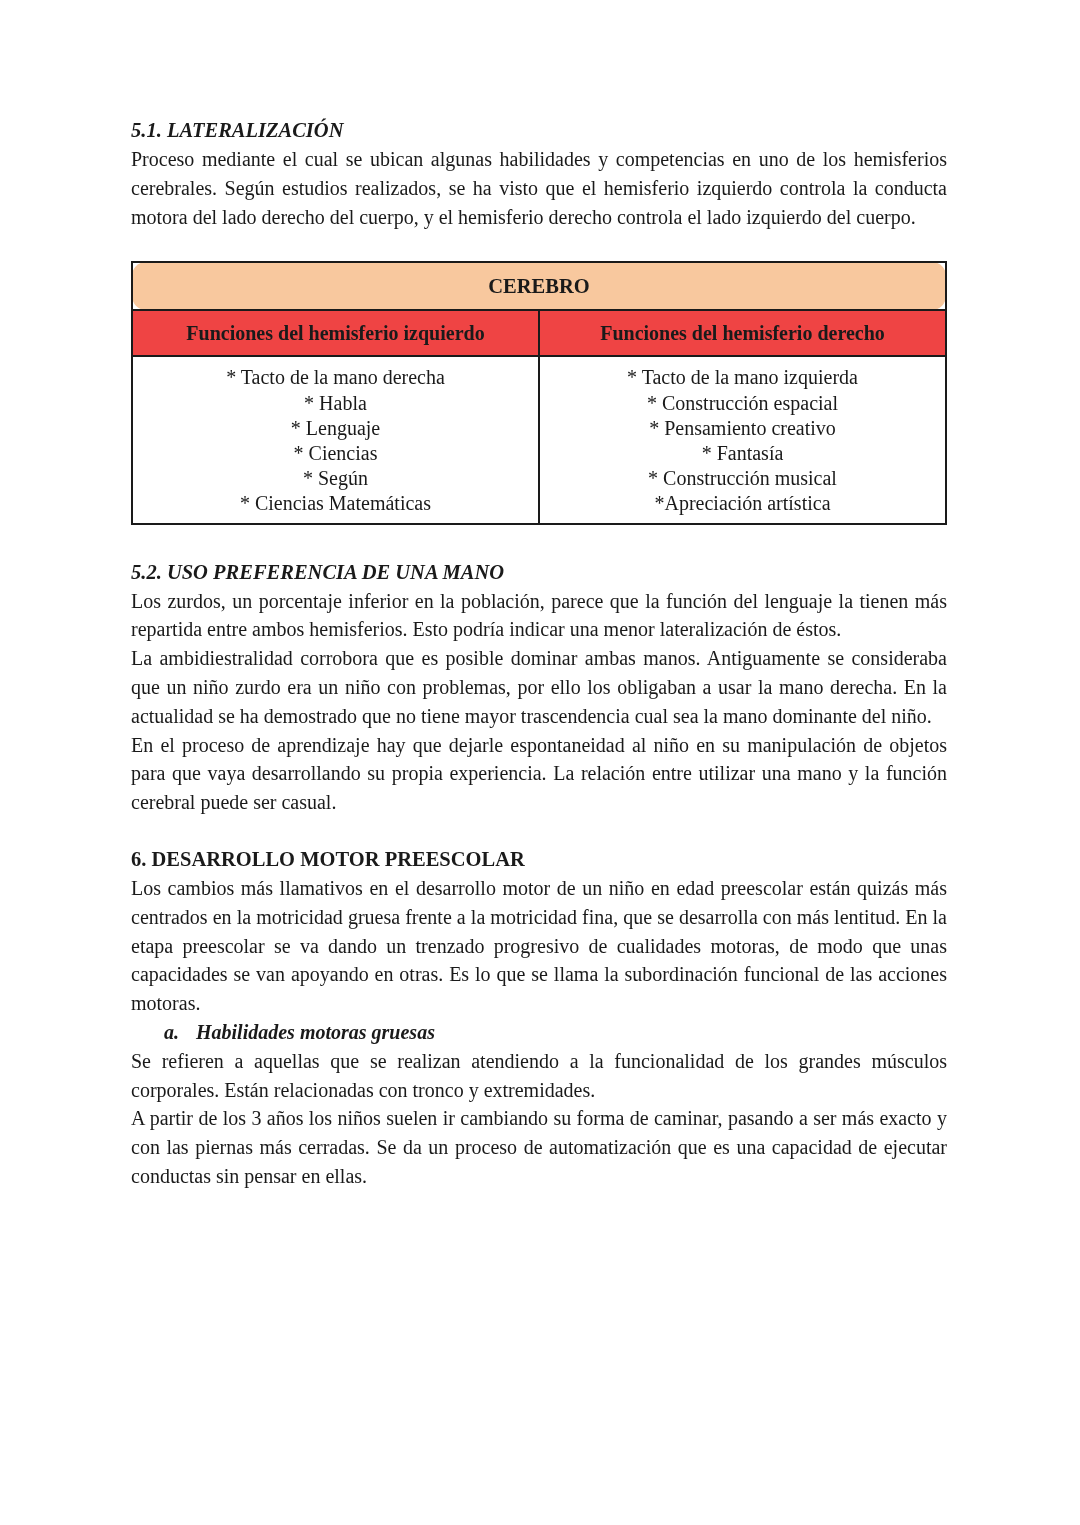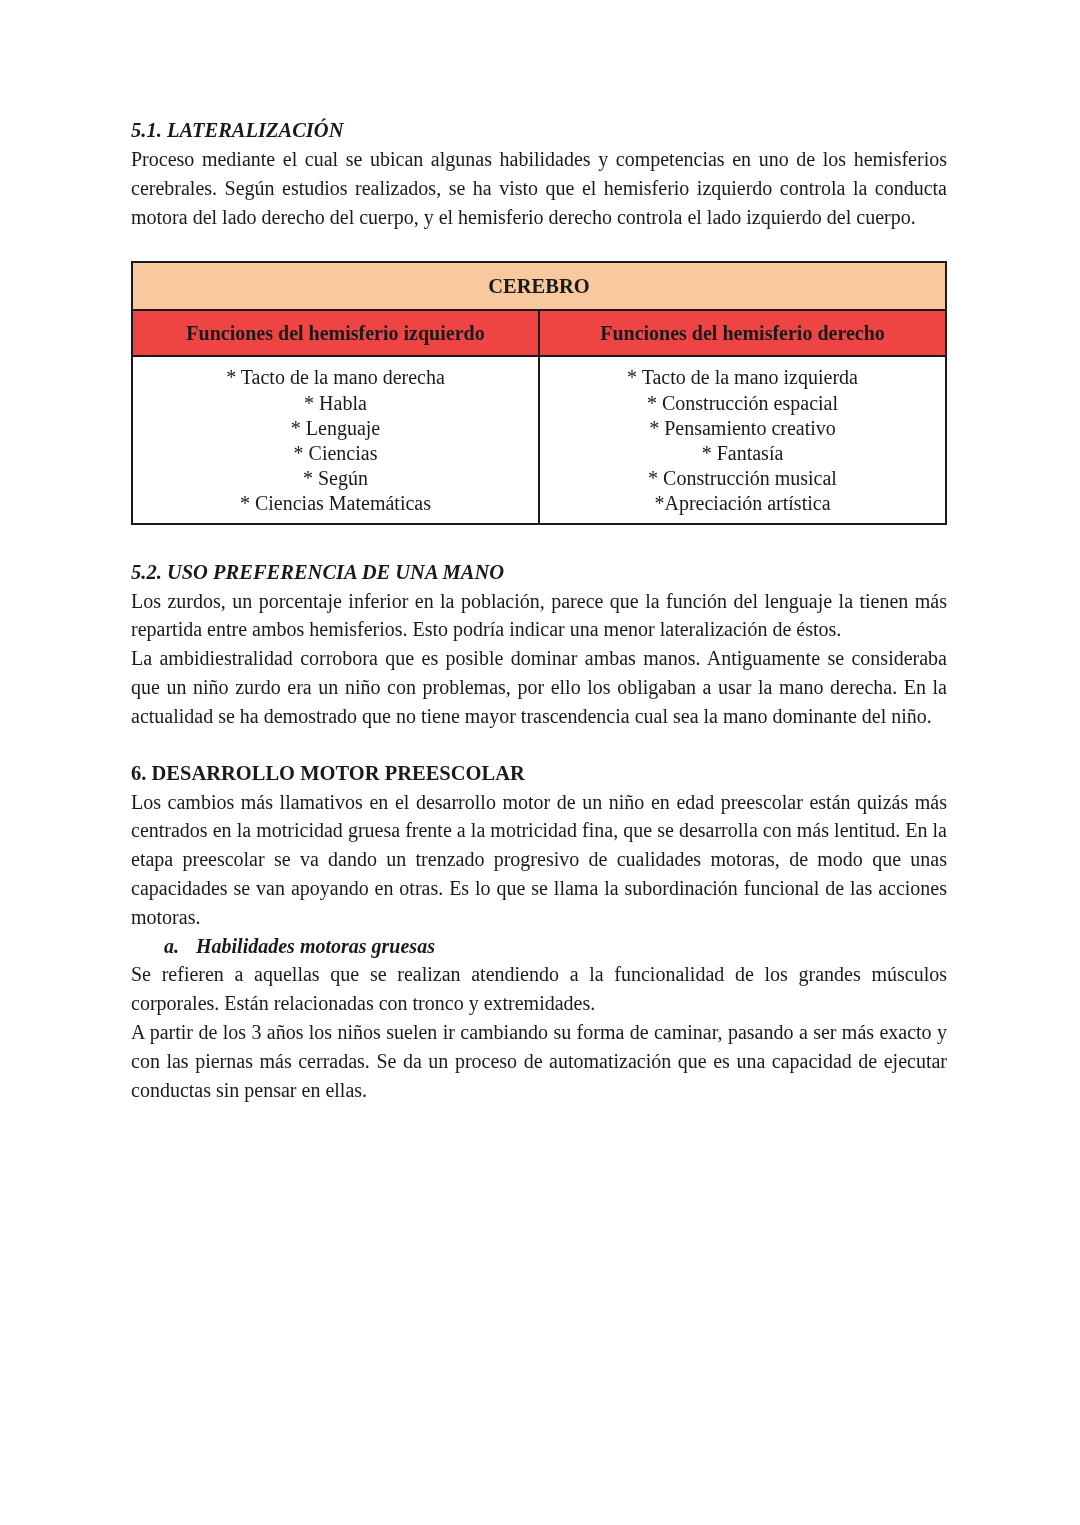--- a/index.html
+++ b/index.html
@@ -6,21 +6,21 @@
   body { width:1080px; height:1525px; position:relative; overflow:hidden;
          font-family:"Liberation Serif", "DejaVu Serif", serif; color:#1a1a1a; }
   .page { position:absolute; left:131px; top:116px; width:816px; }
   .h-italic { font-weight:bold; font-style:italic; font-size:20.5px; line-height:29px; margin:0; }
   .h-bold { font-weight:bold; font-size:20.5px; line-height:29px; margin:0; }
   p { margin:0; font-size:20px; line-height:28.8px; text-align:justify; }
   .sub { font-weight:bold; font-style:italic; font-size:20px; line-height:28.8px; margin:0; padding-left:33px; }
   .sub .marker { display:inline-block; width:32px; }
   table { width:816px; border-collapse:collapse; margin-top:30px; margin-bottom:33px; }
   td, th { border:2px solid #1a1a1a; }
-  .t-title { background:#f8c89e; height:44px; text-align:center; font-weight:bold; font-size:20.5px; }
+  .t-title { background:#f8c89e; height:44px; text-align:center; font-weight:bold; font-size:20.5px;border-radius:14px; }
   .t-head { background:#ef4444; height:42px; text-align:center; font-weight:bold; font-size:20px; width:50%; }
   .t-cell { vertical-align:top; padding:8px 8px 6px 8px; font-size:20px; line-height:25.2px;text-align:center; }
   .t-cell div { white-space:nowrap; }
   .gap { height:28px; }
 </style>
 </head>
 <body>
 
 <div class="page">
 
@@ -53,20 +53,21 @@
         <div>* Construcción musical</div>
         <div>*Apreciación artística</div>
       </td>
     </tr>
   </tbody>
     </table>
 
   <h2 class="h-italic">5.2. USO PREFERENCIA DE UNA MANO</h2>
   <p>Los zurdos, un porcentaje inferior en la población, parece que la función del lenguaje la tienen más repartida entre ambos hemisferios. Esto podría indicar una menor lateralización de éstos.</p>
   <p>La ambidiestralidad corrobora que es posible dominar ambas manos. Antiguamente se consideraba que un niño zurdo era un niño con problemas, por ello los obligaban a usar la mano derecha. En la actualidad se ha demostrado que no tiene mayor trascendencia cual sea la mano dominante del niño.</p>
+  <p>En el proceso de aprendizaje hay que dejarle espontaneidad al niño en su manipulación de objetos para que vaya desarrollando su propia experiencia. La relación entre utilizar una mano y la función cerebral puede ser casual.</p>
 
   <div class="gap"></div>
 
   <h2 class="h-bold">6. DESARROLLO MOTOR PREESCOLAR</h2>
   <p>Los cambios más llamativos en el desarrollo motor de un niño en edad preescolar están quizás más centrados en la motricidad gruesa frente a la motricidad fina, que se desarrolla con más lentitud. En la etapa preescolar se va dando un trenzado progresivo de cualidades motoras, de modo que unas capacidades se van apoyando en otras. Es lo que se llama la subordinación funcional de las acciones motoras.</p>
 
   <h3 class="sub"><span class="marker">a.</span><span>Habilidades motoras gruesas</span></h3>
   <p>Se refieren a aquellas que se realizan atendiendo a la funcionalidad de los grandes músculos corporales. Están relacionadas con tronco y extremidades.</p>
   <p>A partir de los 3 años los niños suelen ir cambiando su forma de caminar, pasando a ser más exacto y con las piernas más cerradas. Se da un proceso de automatización que es una capacidad de ejecutar conductas sin pensar en ellas.</p>
 

